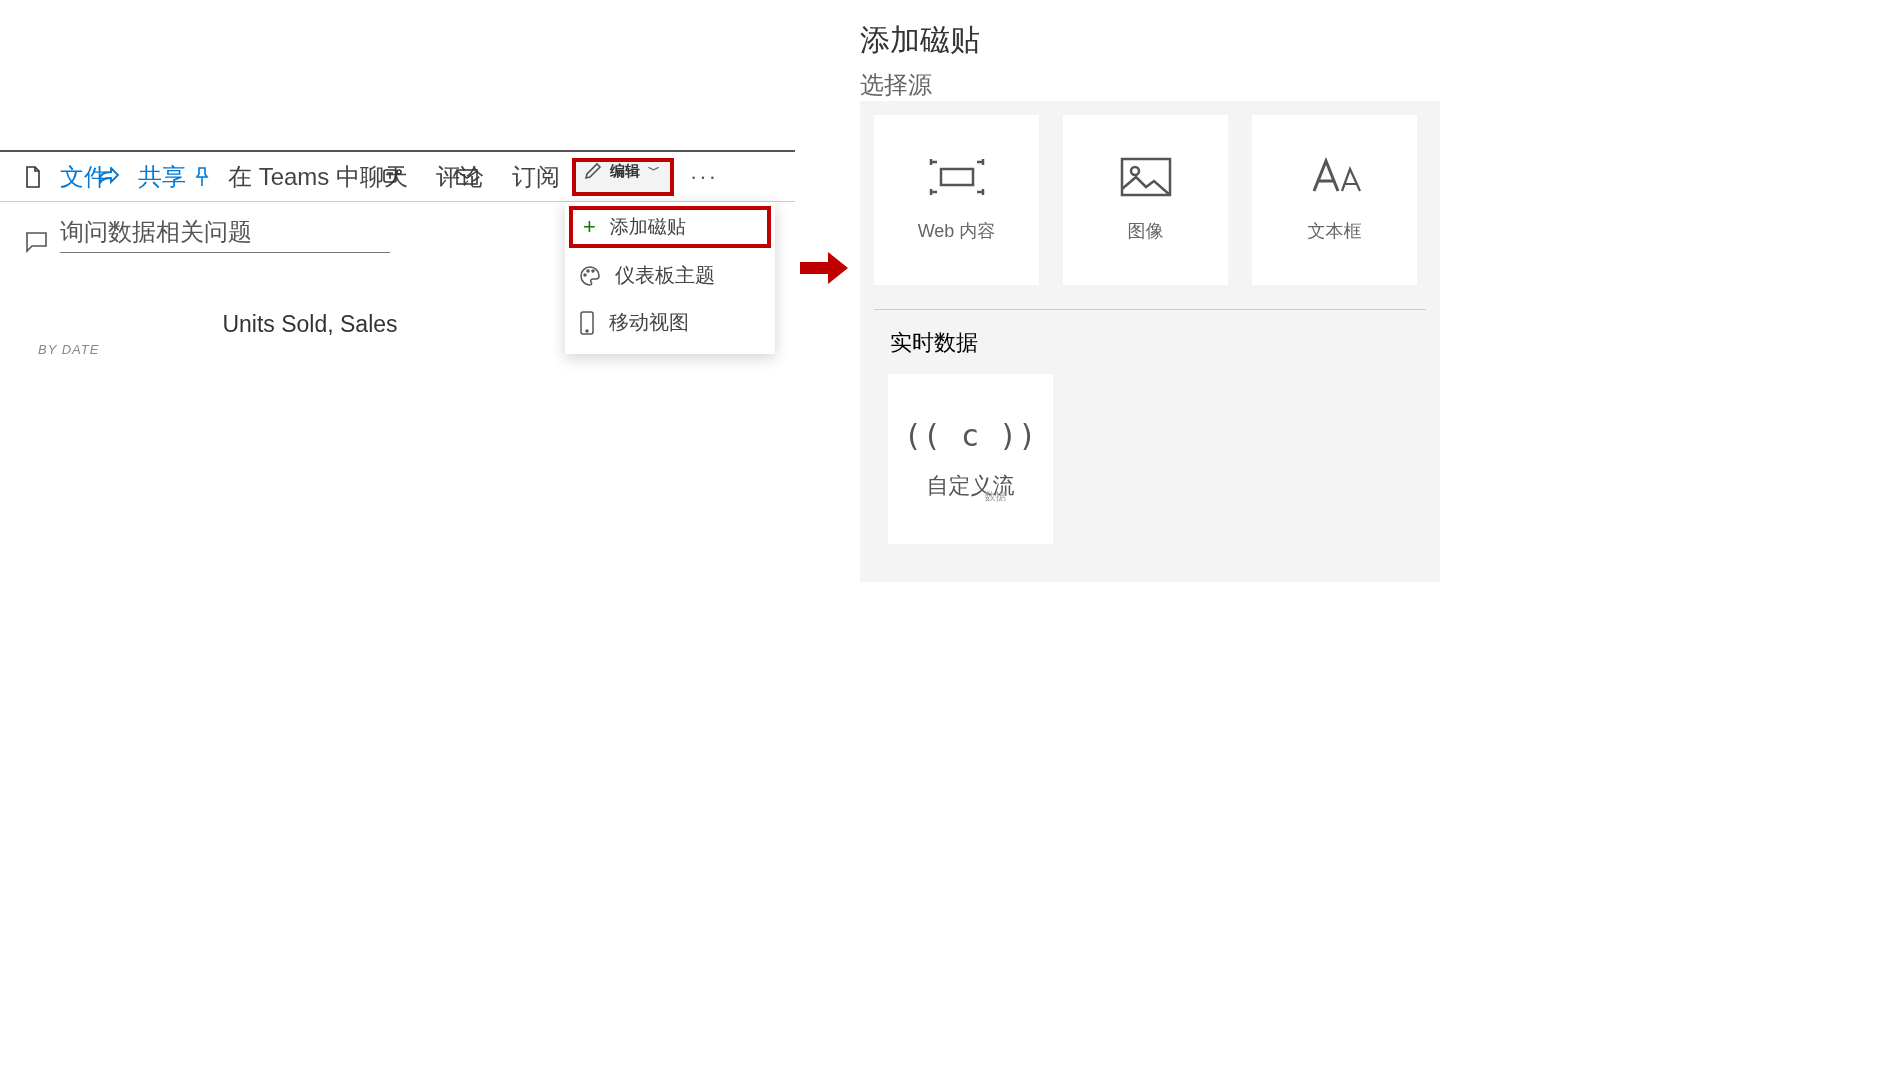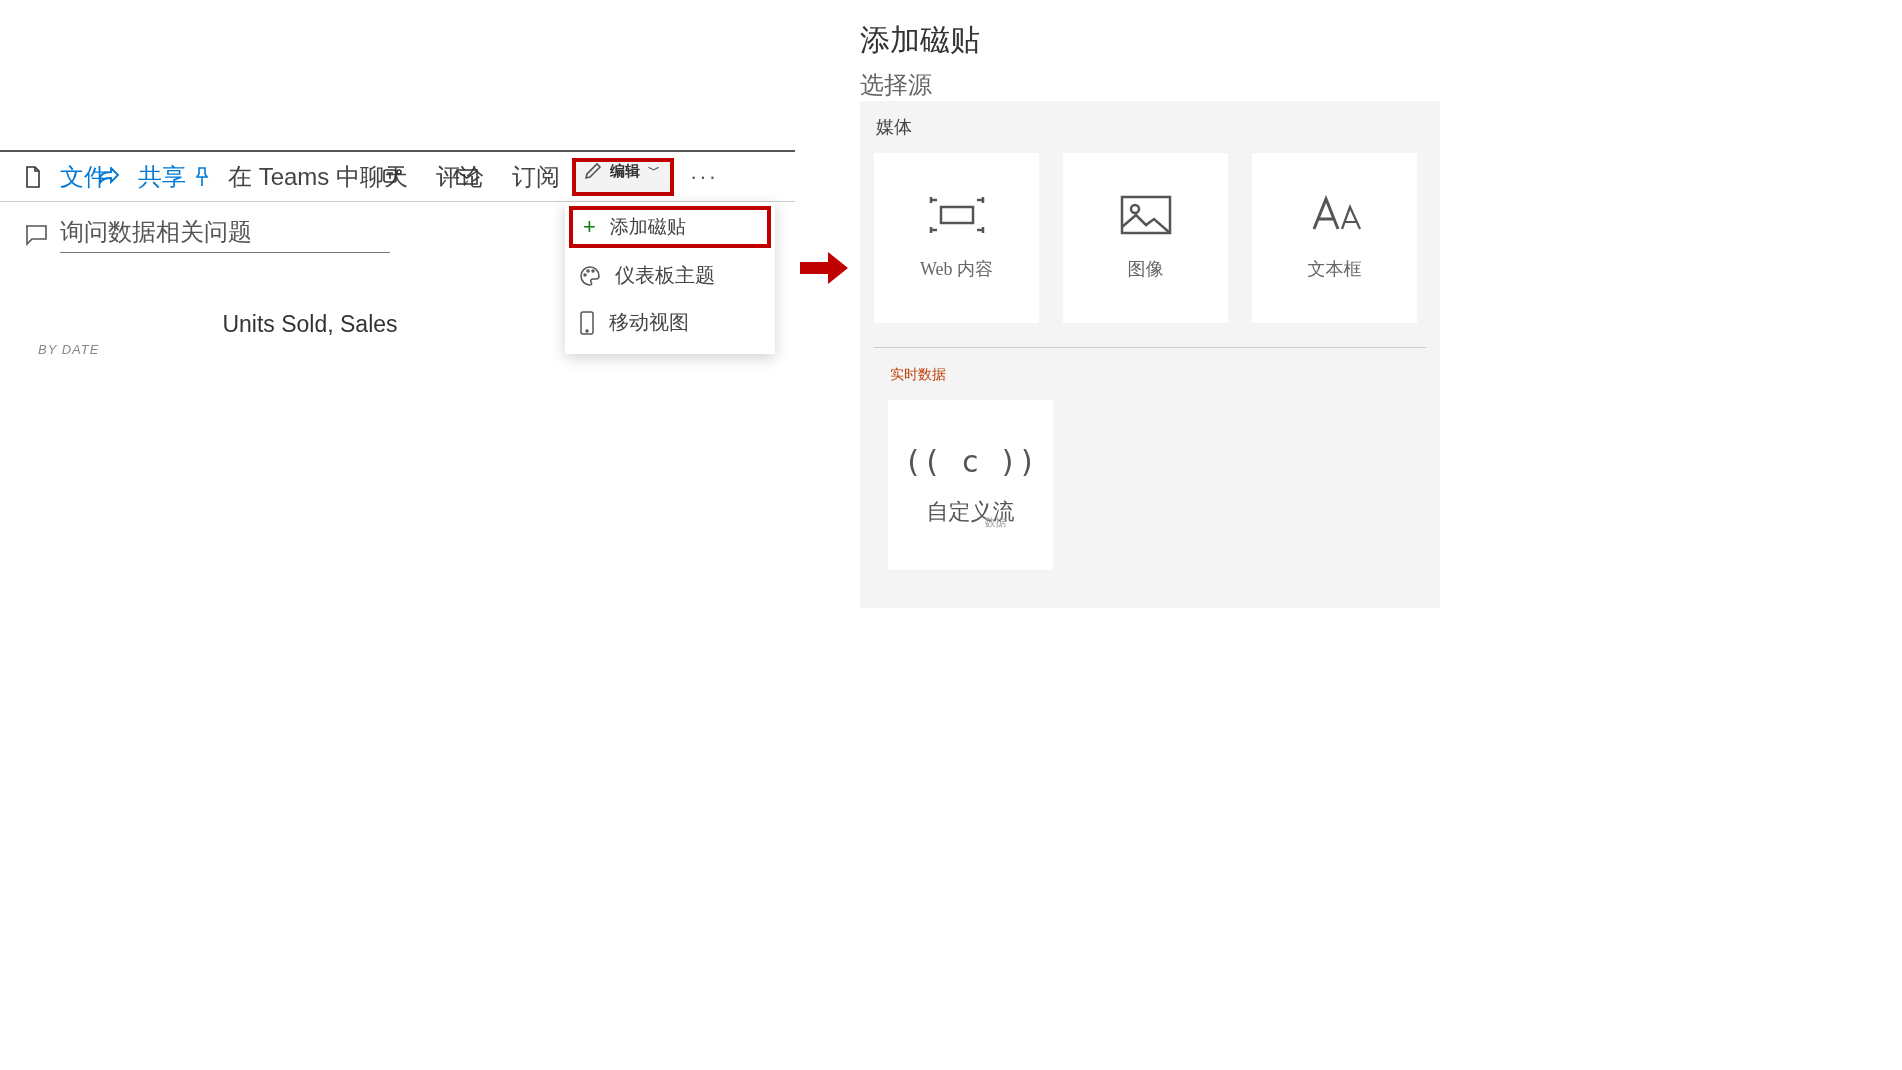--- a/index.html
+++ b/index.html
@@ -60,21 +60,21 @@
   .more-btn {
     font-size: 22px;
     color: #555;
     padding: 0 10px;
     cursor: pointer;
     letter-spacing: 2px;
   }
 
   .ask-row {
     display: flex;
-    align-items: center;
+    align-items: flex-end;
     gap: 12px;
     padding: 14px 24px 10px 24px;
   }
   .ask-row .ask-text {
     border-bottom: 1px solid #777;
     font-size: 24px;
     color: #555;
     padding-bottom: 4px;
     min-width: 330px;
   }
@@ -156,26 +156,26 @@
     height: 170px;
     background: #fff;
     display: flex;
     flex-direction: column;
     align-items: center;
     justify-content: center;
     gap: 22px;
     cursor: pointer;
     color: #555;
   }
-  .src-tile .label { font-size: 18px; color: #666; font-family: Liberation Serif, serif; }
+  .src-tile .label { font-size: 18px; color: #666; }
   .src-tile svg { color: #555; }
   .divider { border: none; border-top: 1px solid #ccc; margin: 24px 0 18px 0; }
 
   .rt-section { padding: 0 14px 14px 14px; }
-  .rt-label { font-size: 14px; color: #c2410c; margin: 16px 0 16px 2px; }
+  .rt-label { font-size: 22px; color: #000000; margin: 16px 0 16px 2px; }
   .rt-tile {
     width: 165px; height: 170px; background:#fff;
     display:flex; flex-direction:column; align-items:center; justify-content:center;
     gap: 18px; cursor:pointer; color:#555;
   }
   .rt-tile .stream-ico { font-size: 30px; font-family: ui-monospace, monospace; letter-spacing: 1px; }
   .rt-tile .rt-text { font-size: 22px; color:#555; position:relative; }
   .rt-tile .rt-small { font-size: 11px; color:#999; position:absolute; left:58px; top:18px; }
 </style>
 </head>
@@ -276,21 +276,20 @@
 
 <svg class="arrow" viewBox="0 0 48 40">
   <path d="M0 14h28V4l20 16-20 16V26H0z" fill="#c00000"></path>
 </svg>
 
 <div class="right-panel">
   <div class="rp-title">添加磁贴</div>
   <div class="rp-sub">选择源</div>
 
   <div class="rp-section">
-    <div class="rp-section-label">媒体</div>
     <div class="tiles-grid">
 
       <div class="src-tile">
         <svg width="56" height="40" viewBox="0 0 56 40" fill="none" stroke="#555" stroke-width="2.5">
             <path d="M2 2v6M2 32v6M54 2v6M54 32v6M2 5h6M48 5h6M2 35h6M48 35h6"></path>
             <rect x="12" y="12" width="32" height="16"></rect>
           </svg>
         <span class="label">Web 内容</span>
       </div>
 

